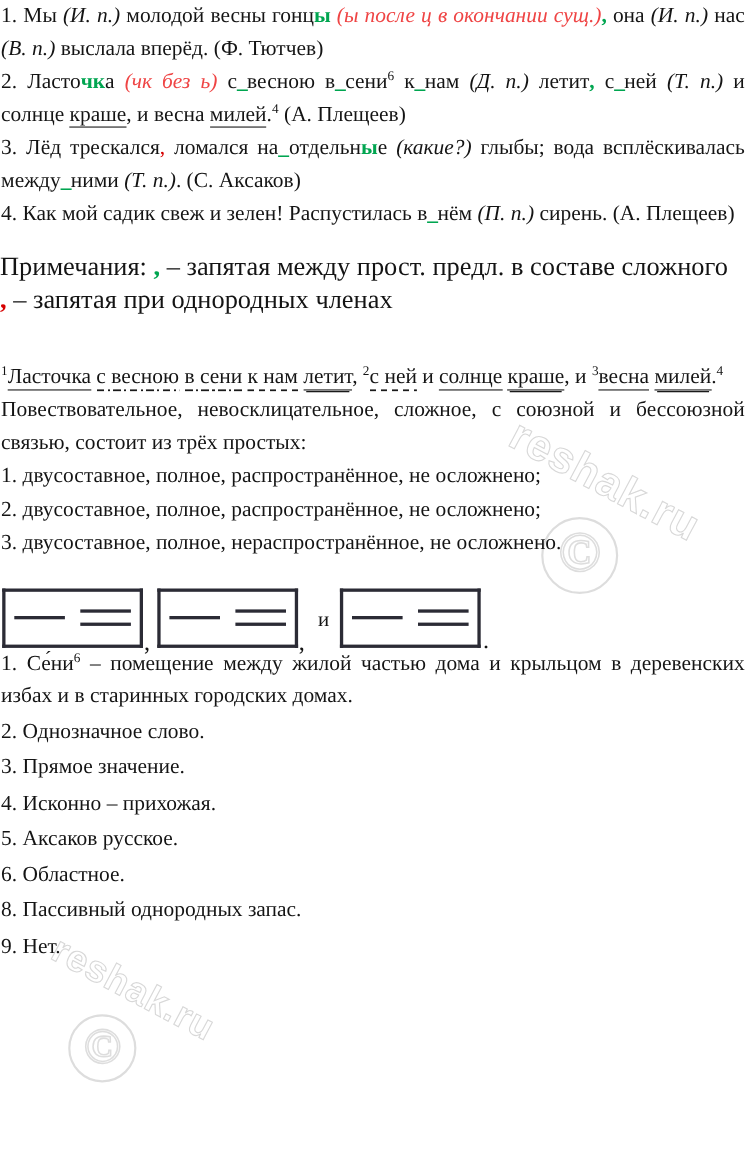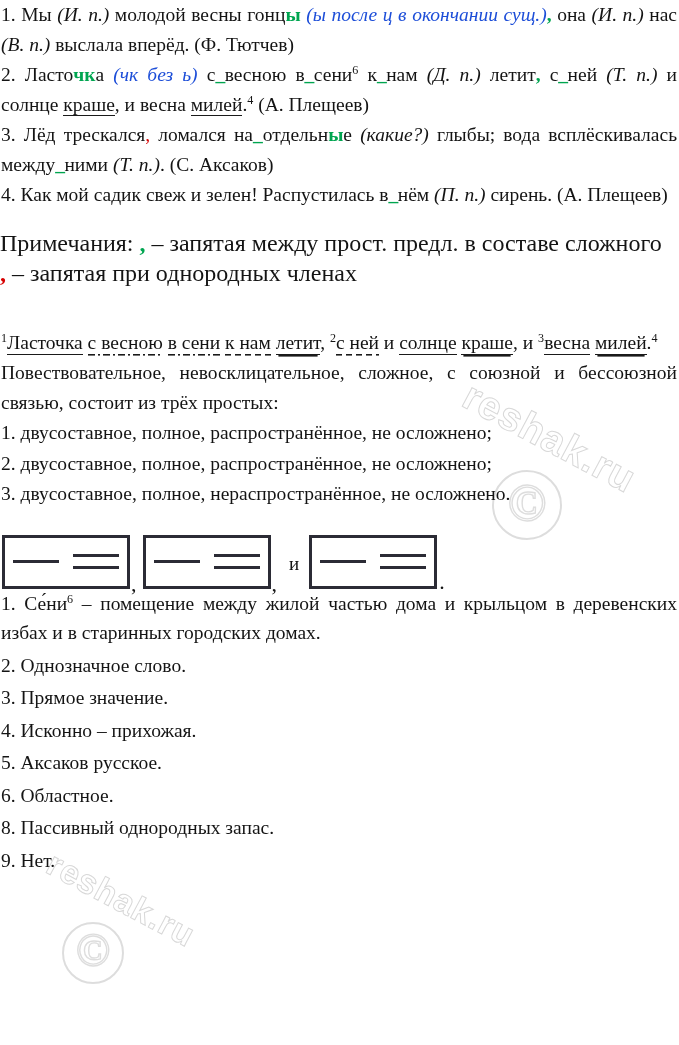--- a/index.html
+++ b/index.html
@@ -59,21 +59,21 @@
   .para {
     font-size: 19.5px;
     line-height: 29.5px;
     text-align: justify;
     margin: 0 0 1px 0;
     padding: 0 2px 0 1px;
   }
   .para.nojust { text-align: left; }
 
   i, .it { font-style: italic; }
-  .gr   { color: #1d4ed8; }
+  .gr   { color: #ef4444; }
   .gr-b { color: #00a550; font-weight: 700; }
   .rd   { color: #d60000; }
   sup   { font-size: .62em; vertical-align: super; line-height: 0; }
 
   
   .lnk {
     color: #00a550;
     font-weight: 700;
     letter-spacing: -0.5px;
   }

